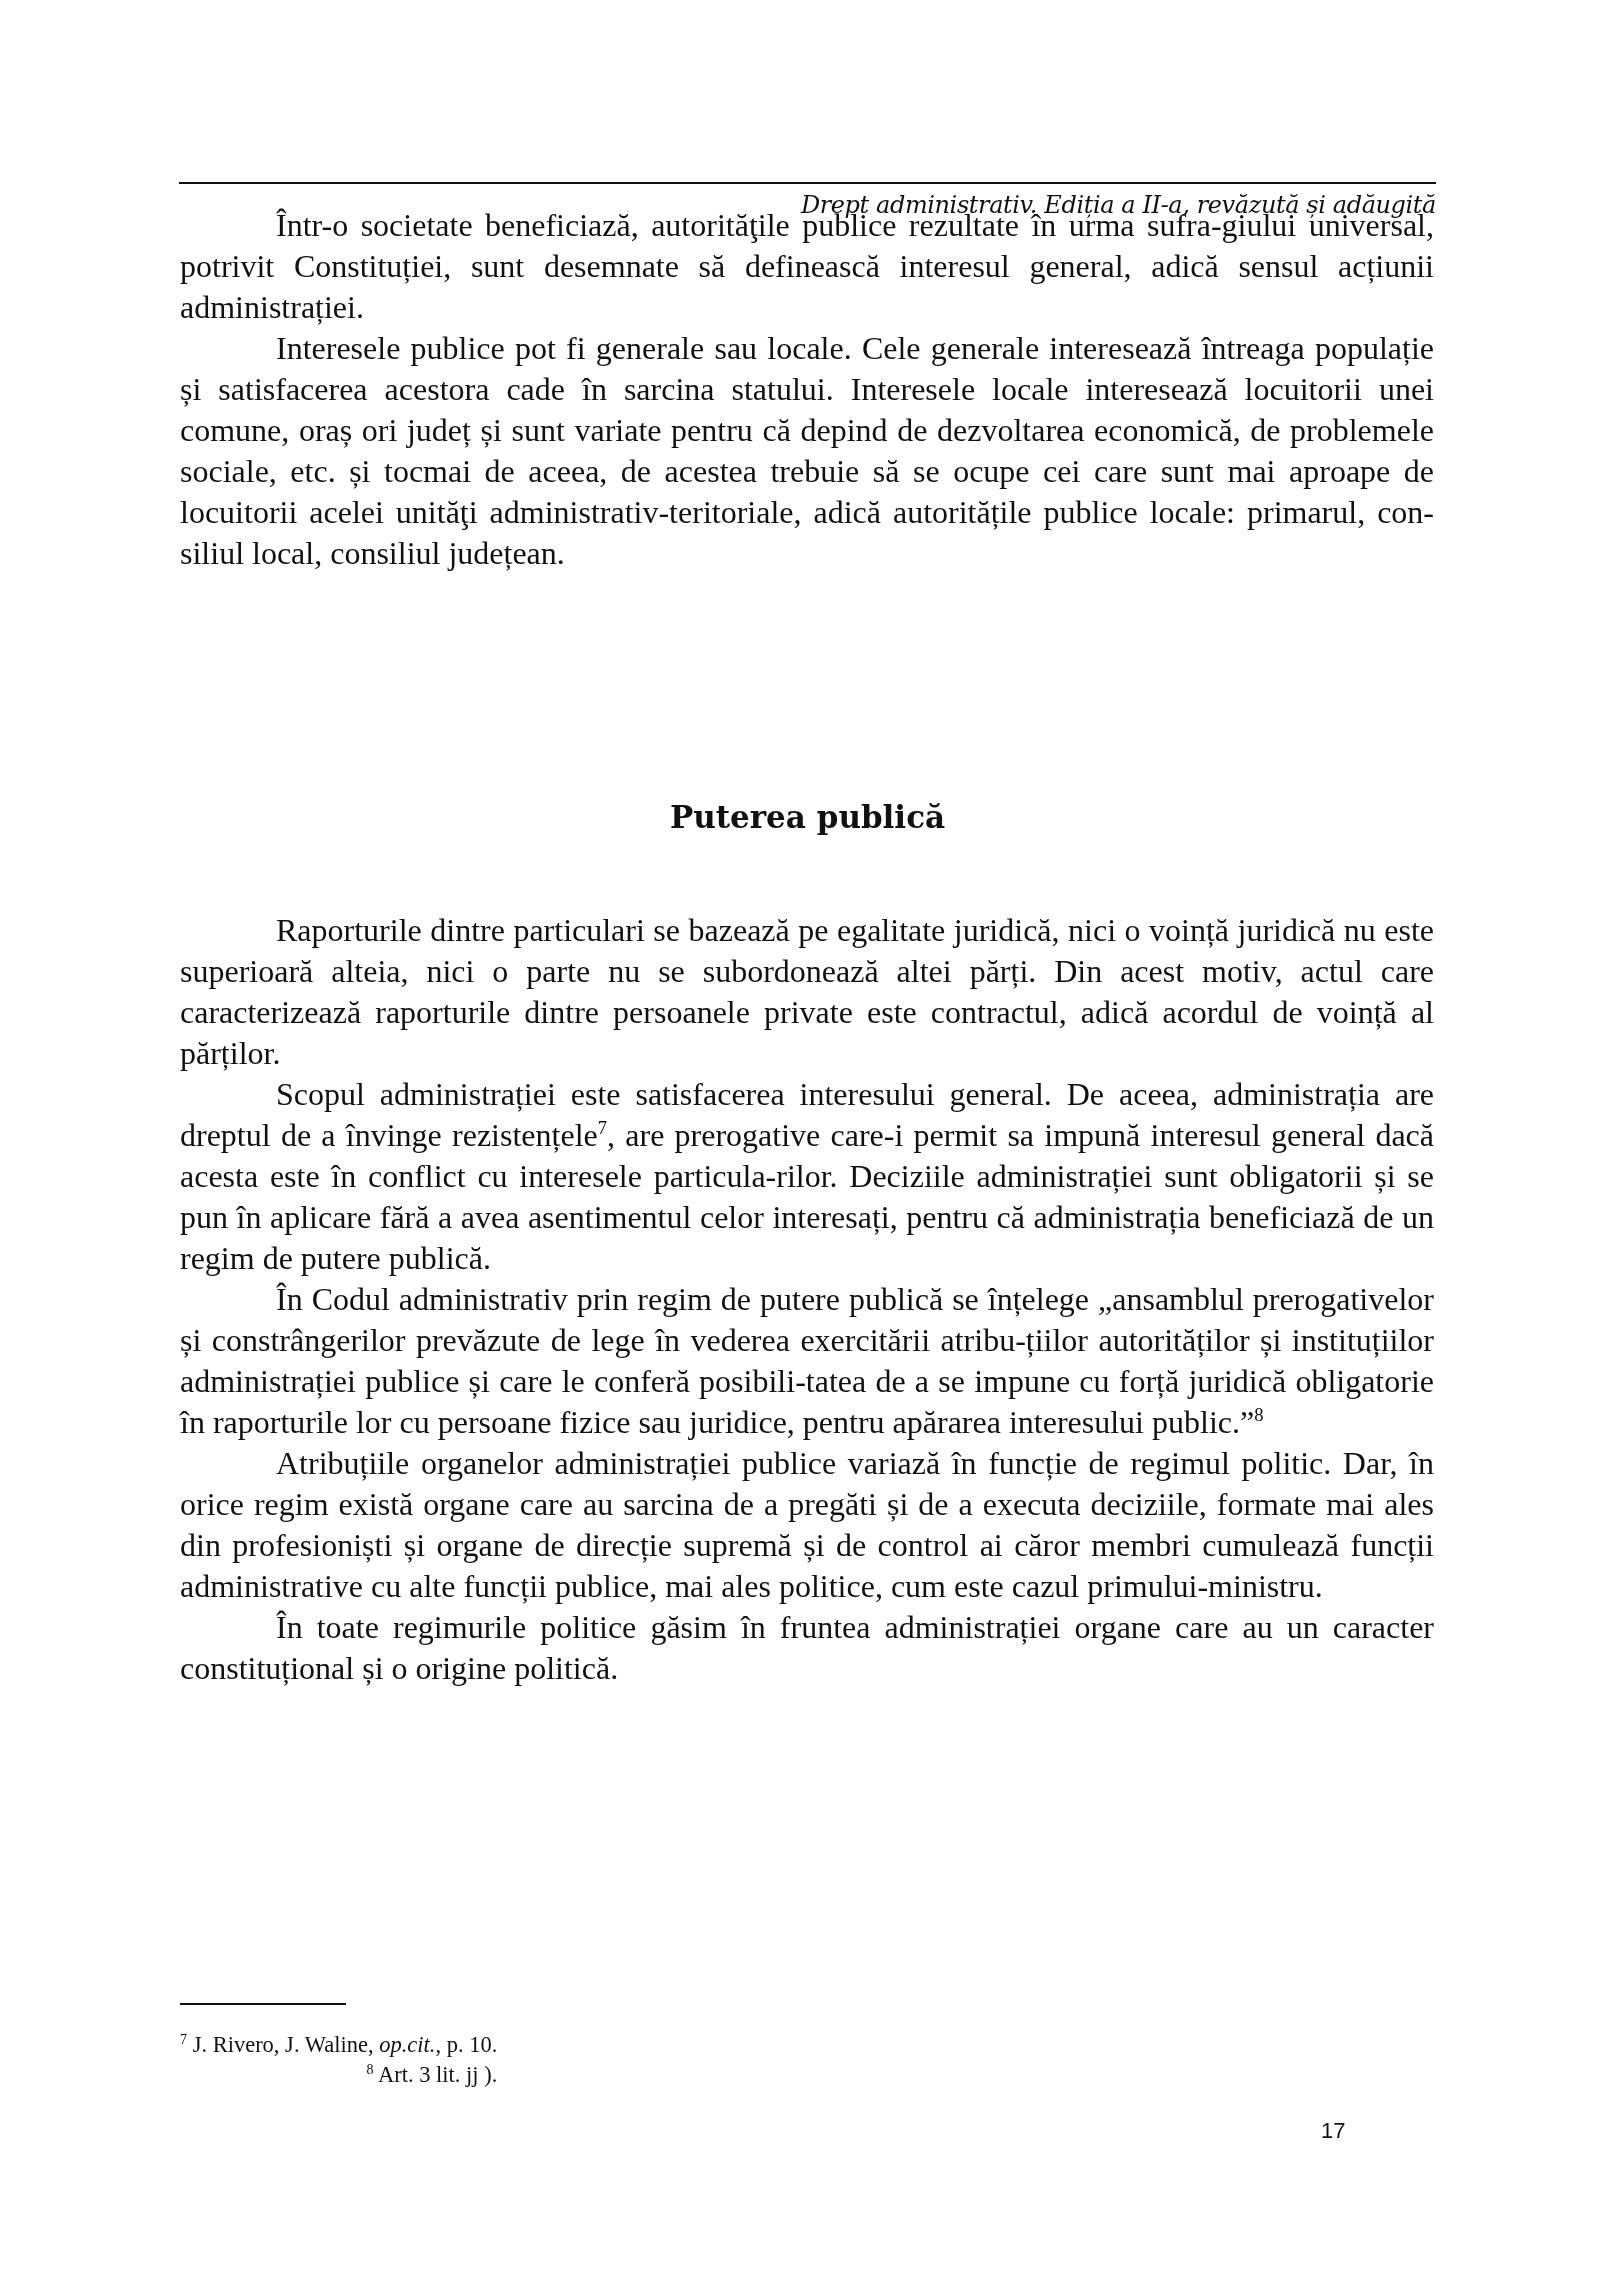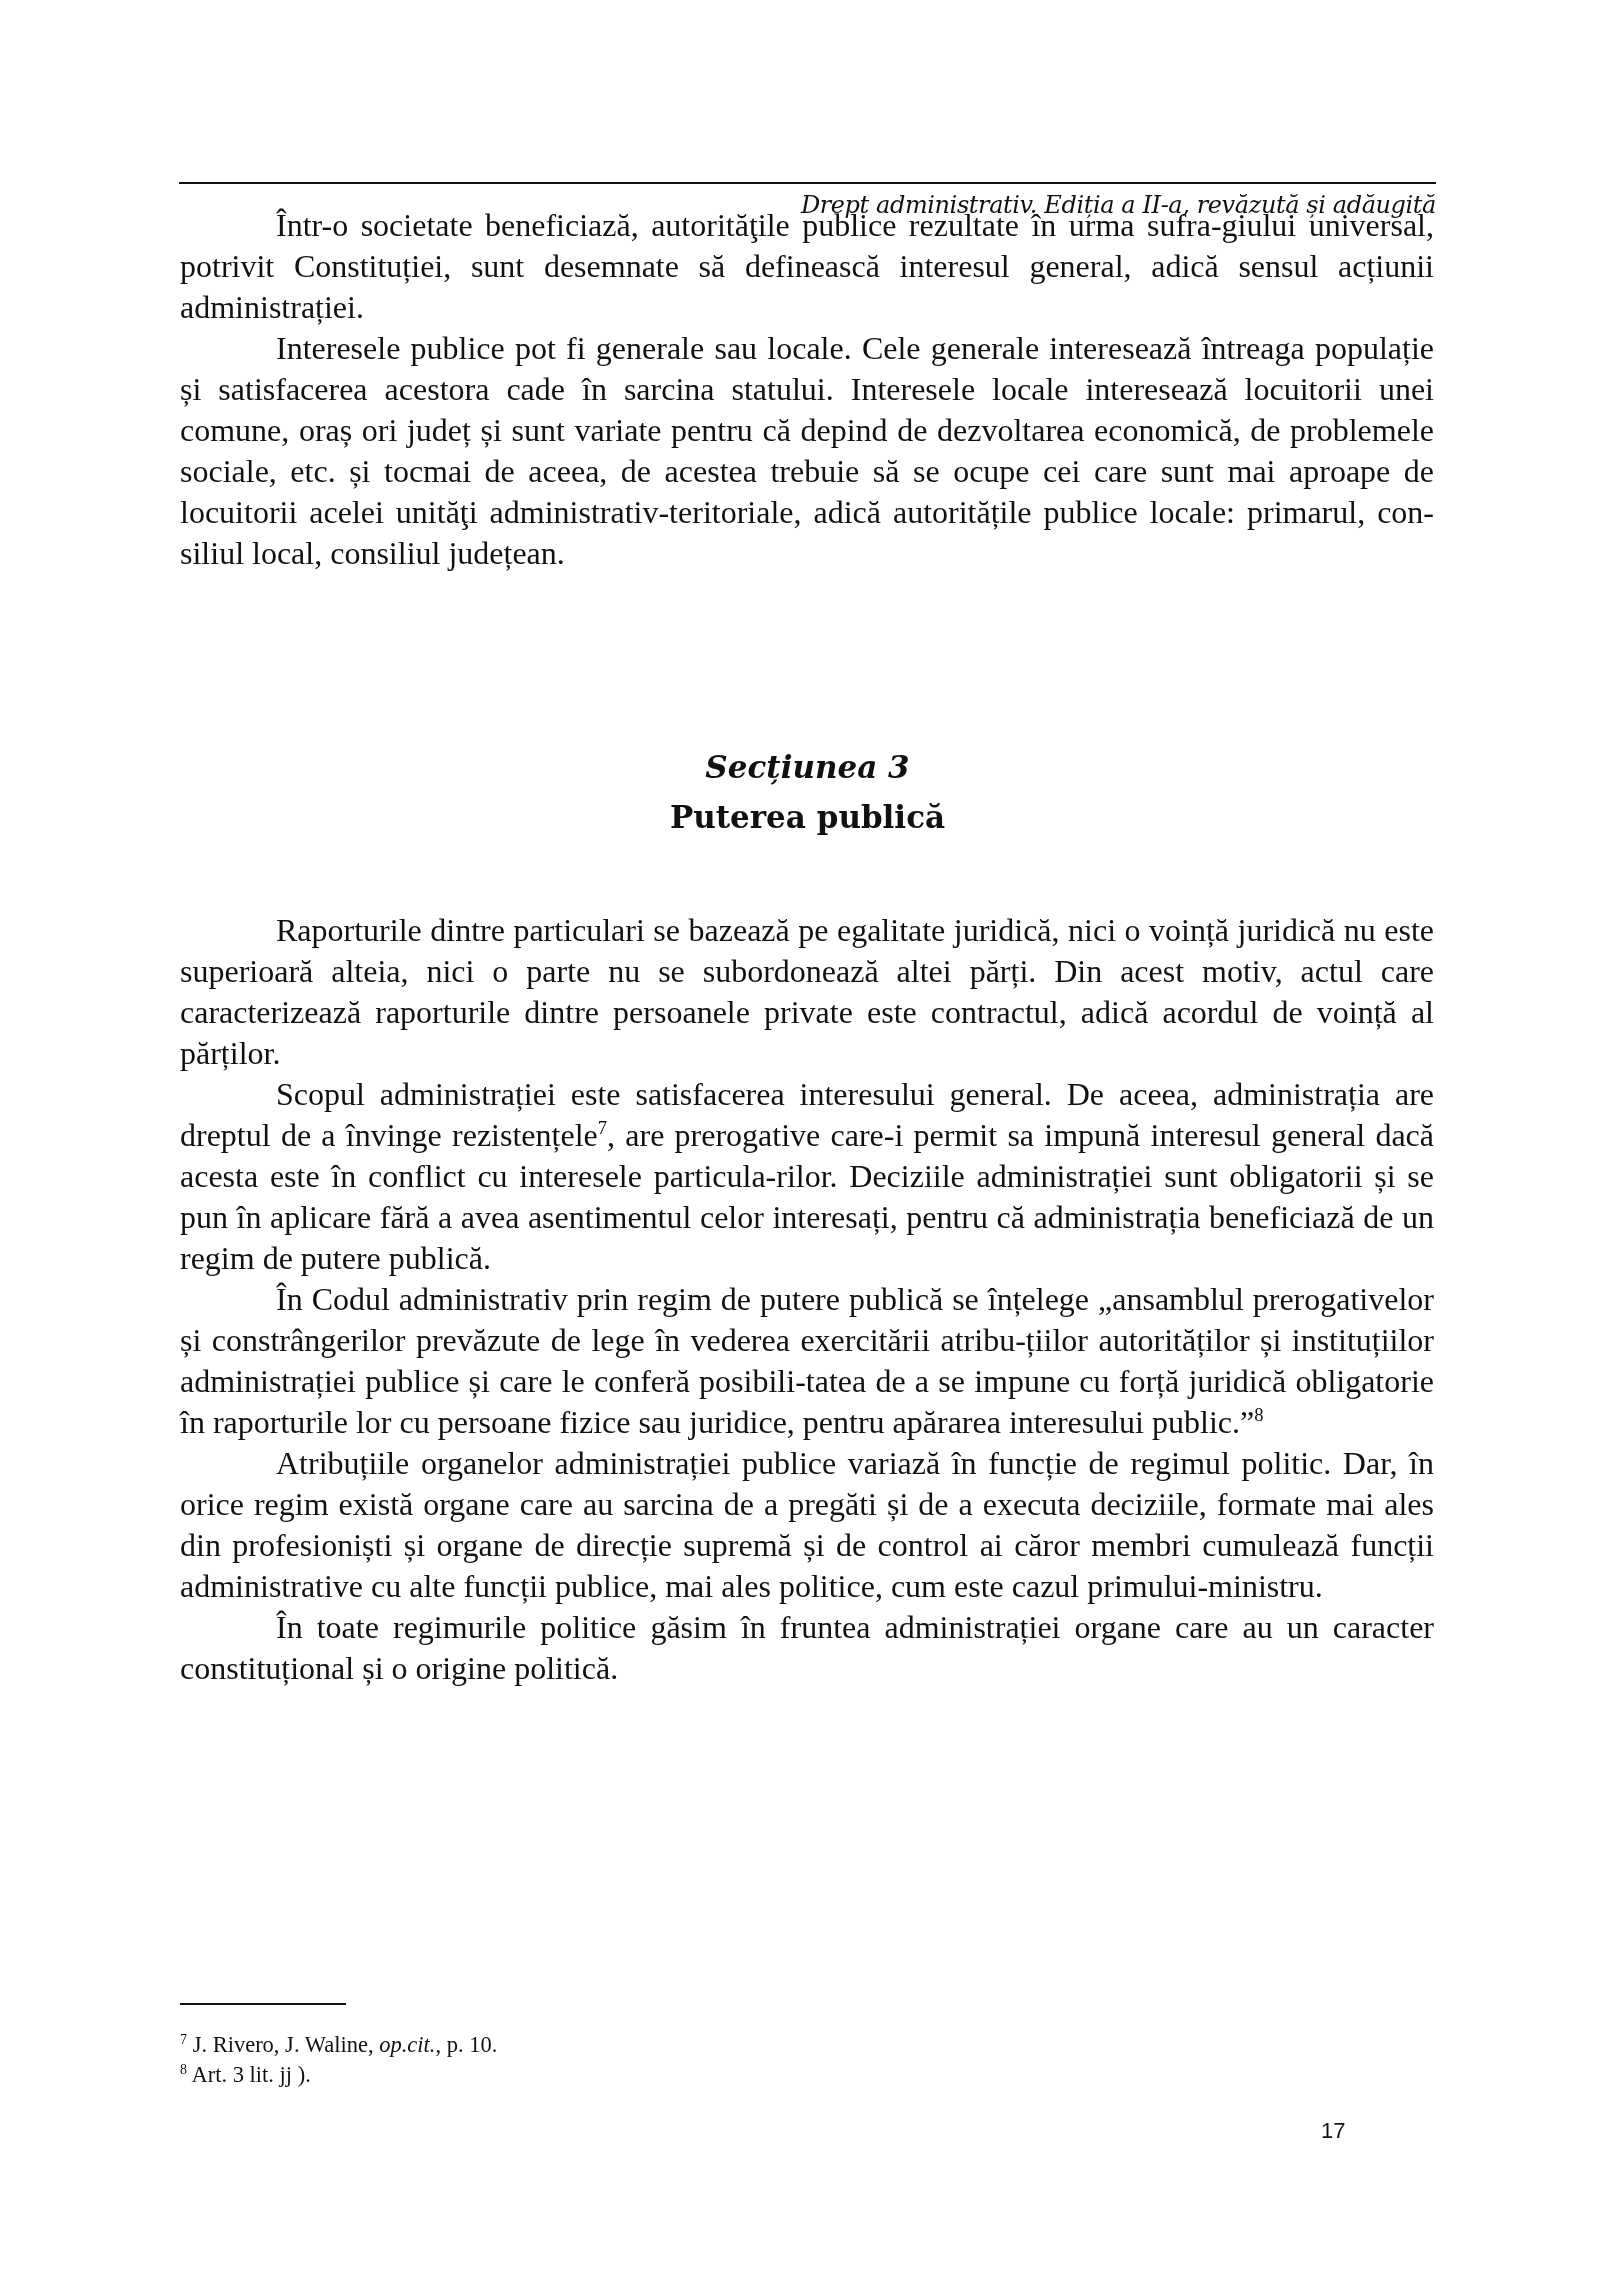--- a/index.html
+++ b/index.html
@@ -17,40 +17,39 @@
     text-align: justify; hyphens: manual;
   }
   .body p { margin: 0; text-indent: 96px; }
   .b1 { top: 205px; }
   .b2 { top: 910px; }
   .section-head { position: absolute; left: 179px; width: 1257px; text-align: center; font-family: "DejaVu Serif", serif; font-weight: bold; color: #111; }
   .sec-num { top: 748px; font-style: italic; font-size: 31px; line-height: 39px; }
   .sec-title { top: 798px; font-size: 31px; line-height: 39px; }
   sup { font-size: 18.6px; line-height: 0; vertical-align: 12.4px; }
   .fn-rule { position: absolute; left: 180px; width: 166px; top: 2003px; height: 2.3px; background: #111; }
-  .footnotes { position: absolute; left: 180px; top: 2030px; font-family: "Liberation Serif", serif; font-size: 22.5px; line-height: 29.5px; }
+  .footnotes { position: absolute; left: 180px; top: 2030px; font-family: "Liberation Serif", serif; font-size: 22.5px; line-height: 29.5px; text-align: right; }
   .footnotes div { margin: 0; white-space: nowrap; }
   .footnotes sup { font-size: 14px; vertical-align: 8.5px; }
   .page-num { position: absolute; left: 1321px; width: 892px; top: 2114px; width: 115px; text-align: left; font-family: Liberation Sans, sans-serif; font-size: 22px; line-height: 34px; }
   em { font-style: italic; }
 </style>
 </head>
 <body>
 
 <div class="page">
 
   <div class="running-head">Drept administrativ. Ediția a II-a, revăzută și adăugită</div>
   <div class="head-rule"></div>
 
   <div class="body b1">
     <p>Într-o societate beneficiază, autorităţile publice rezultate în urma sufra-giului universal, potrivit Constituției, sunt desemnate să definească interesul general, adică sensul acțiunii administrației.</p>
     <p>Interesele publice pot fi generale sau locale. Cele generale interesează întreaga populație și satisfacerea acestora cade în sarcina statului. Interesele locale interesează locuitorii unei comune, oraș ori județ și sunt variate pentru că depind de dezvoltarea economică, de problemele sociale, etc. și tocmai de aceea, de acestea trebuie să se ocupe cei care sunt mai aproape de locuitorii acelei unităţi administrativ-teritoriale, adică autoritățile publice locale: primarul, con-siliul local, consiliul județean.</p>
   </div>
 
-  <div class="section-head sec-num">Secțiunea 3</div>
   <div class="section-head sec-title">Puterea publică</div>
 
   <div class="body b2">
     <p>Raporturile dintre particulari se bazează pe egalitate juridică, nici o voință juridică nu este superioară alteia, nici o parte nu se subordonează altei părți. Din acest motiv, actul care caracterizează raporturile dintre persoanele private este contractul, adică acordul de voință al părților.</p>
     <p><span>Scopul administrației este satisfacerea interesului general. De aceea, administrația are dreptul de a învinge rezistențele</span><sup>7</sup><span>, are prerogative care-i permit sa impună interesul general dacă acesta este în conflict cu interesele particula-rilor. Deciziile administrației sunt obligatorii și se pun în aplicare fără a avea asentimentul celor interesați, pentru că administrația beneficiază de un regim de putere publică.</span></p>
     <p><span>În Codul administrativ prin regim de putere publică se înțelege „ansamblul prerogativelor și constrângerilor prevăzute de lege în vederea exercitării atribu-țiilor autorităților și instituțiilor administrației publice și care le conferă posibili-tatea de a se impune cu forță juridică obligatorie în raporturile lor cu persoane fizice sau juridice, pentru apărarea interesului public.”</span><sup>8</sup></p>
     <p>Atribuțiile organelor administrației publice variază în funcție de regimul politic. Dar, în orice regim există organe care au sarcina de a pregăti și de a executa deciziile, formate mai ales din profesioniști și organe de direcție supremă și de control ai căror membri cumulează funcții administrative cu alte funcții publice, mai ales politice, cum este cazul primului-ministru.</p>
     <p>În toate regimurile politice găsim în fruntea administrației organe care au un caracter constituțional și o origine politică.</p>
   </div>
 

